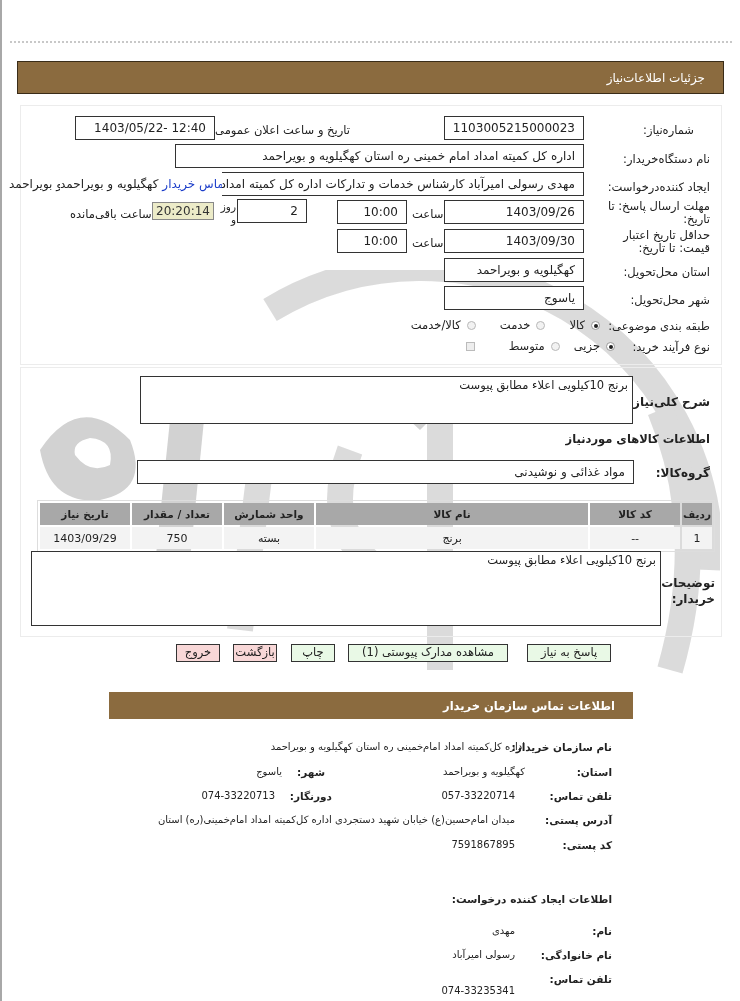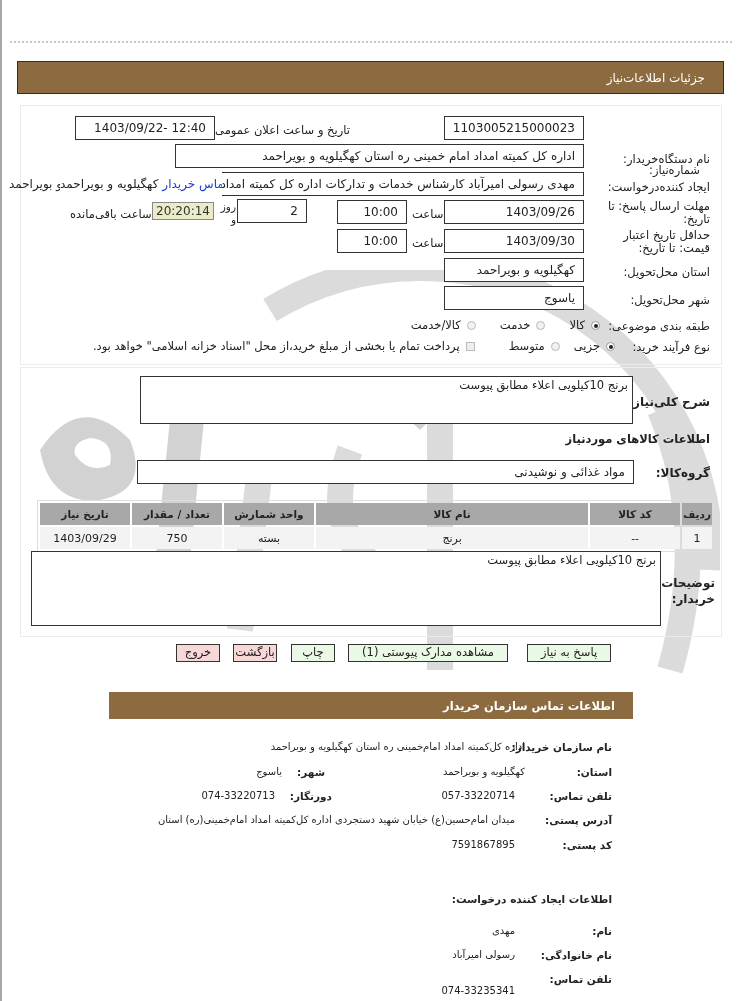--- a/index.html
+++ b/index.html
@@ -60,24 +60,24 @@
     <path d="M320 120 Q380 90 420 140 L400 160 Q360 120 330 150 Z"></path>
   </g>
 </svg>
 
 <div class="abs hdr" style="left:17px;top:61px;width:707px;height:33px;">
   <span>جزئیات اطلاعات‌نیاز</span>
 </div>
 
 <div class="abs panel" style="left:20px;top:105px;width:700px;height:258px;"></div>
 
-<div class="abs lbl" style="right:40px;top:123px;margin-top:40px;">شماره‌نیاز:</div>
+<div class="abs lbl" style="right:46px;top:123px;">شماره‌نیاز:</div>
 <div class="abs box ltr" style="left:444px;top:116px;width:140px;height:24px;">1103005215000023</div>
 <div class="abs lbl" style="right:390px;top:123px;">تاریخ و ساعت اعلان عمومی:</div>
-<div class="abs box ltr" style="left:75px;top:116px;width:140px;height:24px;">1403/09/22- 12:40</div>
+<div class="abs box ltr" style="left:75px;top:116px;width:140px;height:24px;">1403/05/22- 12:40</div>
 
 <div class="abs lbl" style="right:30px;top:152px;">نام دستگاه‌خریدار:</div>
 <div class="abs box" style="left:175px;top:144px;width:409px;height:24px;">اداره کل کمیته امداد امام خمینی ره استان کهگیلویه و بویراحمد</div>
 
 <div class="abs lbl" style="right:30px;top:180px;">ایجاد کننده‌درخواست:</div>
 <div class="abs box" style="left:220px;top:172px;width:364px;height:24px;overflow:visible;">
   <span style="position:absolute;right:8px;white-space:nowrap;">مهدی رسولی امیرآباد کارشناس خدمات و تدارکات اداره کل کمیته امداد امام خمینی ره استان کهگیلویه و بویراحمد</span>
 </div>
 <div class="abs" style="left:60px;top:172px;width:162px;height:24px;background:#fff;direction:rtl;font-size:12px;display:flex;align-items:center;justify-content:flex-end;white-space:nowrap;overflow:hidden;">
   <span class="link" style="margin-left:0;">اطلاعات تماس خریدار</span>
@@ -114,21 +114,20 @@
   <span>کالا/خدمت</span>
 </div>
 
 <div class="abs lbl" style="right:30px;top:340px;">نوع فرآیند خرید:</div>
 <div class="abs rtl" style="right:125px;top:339px;display:flex;align-items:center;gap:6px;font-size:11.5px;white-space:nowrap;">
   <span class="radio on"></span>
   <span style="margin-left:8px;">جزیی</span>
   <span class="radio"></span>
   <span style="margin-left:28px;">متوسط</span>
   <span class="chk"></span>
-  <span>پرداخت تمام یا بخشی از مبلغ خرید،از محل "اسناد خزانه اسلامی" خواهد بود.</span>
 </div>
 
 <div class="abs panel" style="left:20px;top:367px;width:700px;height:268px;"></div>
 
 <div class="abs lblb" style="right:30px;top:395px;font-size:12px;">شرح کلی‌نیاز:</div>
 <div class="abs ta" style="left:140px;top:376px;width:493px;height:48px;">برنج 10کیلویی اعلاء مطابق پیوست</div>
 
 <div class="abs lblb" style="right:30px;top:432px;">اطلاعات  کالاهای موردنیاز</div>
 
 <div class="abs lblb" style="right:30px;top:466px;font-size:12px;">گروه‌کالا:</div>

